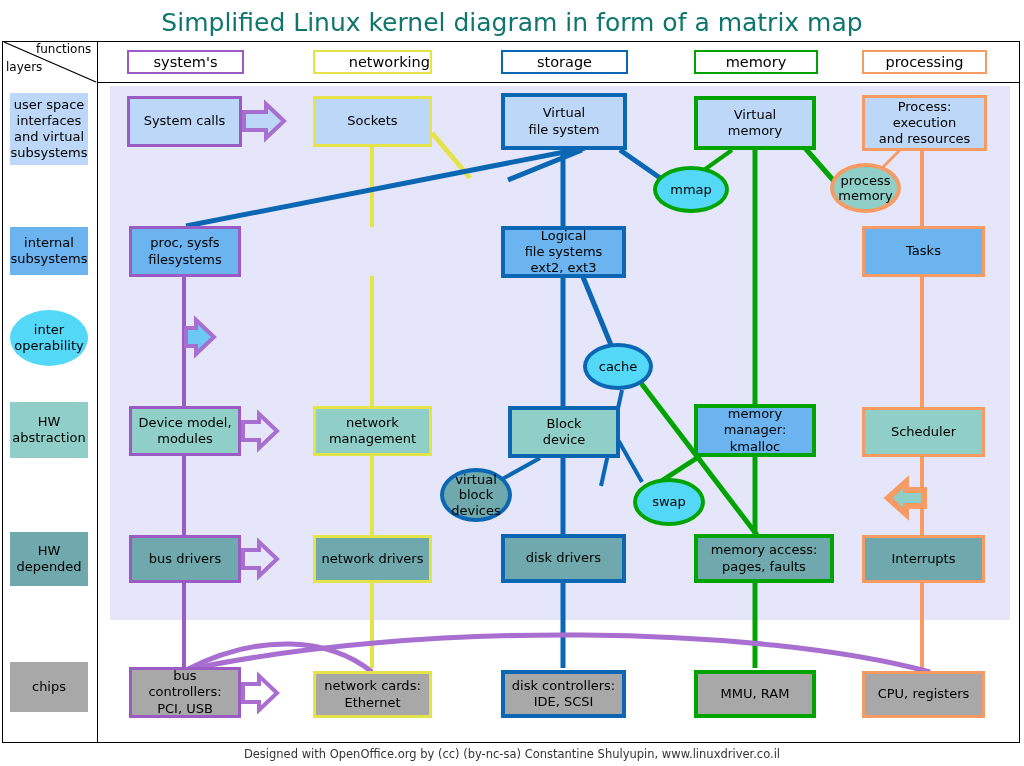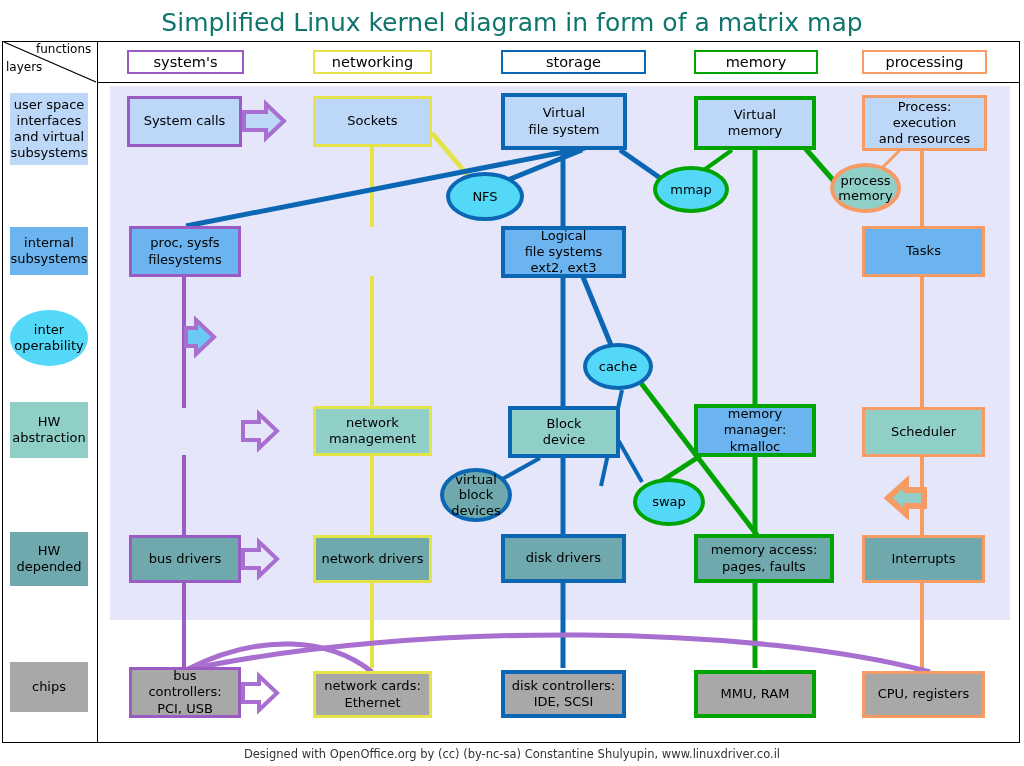--- a/index.html
+++ b/index.html
@@ -104,24 +104,24 @@
     <line x1="2" y1="1" x2="94" y2="41" stroke="#000" stroke-width="1.3"></line>
   </svg>
   <div class="corner-fn">functions</div>
   <div class="corner-ly">layers</div>
 
   <div class="matrix-bg"></div>
 
   <div class="colhdr" style="left:127px;top:50px;width:117px;border:2px solid #9a5bc4;">
     <span>system's</span>
   </div>
-  <div class="colhdr" style="left:313px;top:50px;width:119px;border:2px solid #e4e44a;">
+  <div class="colhdr" style="left:313px;top:50px;width:119px;border:2px solid #e4e44a;justify-content:flex-end;">
     <span>networking</span>
   </div>
-  <div class="colhdr" style="left:501px;top:50px;width:145px;border:2px solid #0b67b3;">
+  <div class="colhdr" style="left:501px;top:50px;width:127px;border:2px solid #0b67b3;">
     <span>storage</span>
   </div>
   <div class="colhdr" style="left:694px;top:50px;width:124px;border:2px solid #00a400;">
     <span>memory</span>
   </div>
   <div class="colhdr" style="left:862px;top:50px;width:125px;border:2px solid #f79b65;">
     <span>processing</span>
   </div>
 
   <div class="layer" style="left:10px;top:93px;width:78px;height:72px;background:#bcd7f7;">
@@ -216,23 +216,20 @@
     <span>
       <span>Virtual</span><br><span>memory</span>
     </span>
   </div>
   <div class="node" style="left:862px;top:95px;width:125px;height:56px;background:#bcd7f7;border:3px solid #f79b65;">
     <span>
       <span>Process:</span><br><span>execution</span><br><span>and resources</span>
     </span>
   </div>
 
-  <div class="ell" style="left:446px;top:172px;width:78px;height:49px;background:#54d8f8;border:4px solid #0b67b3;">
-    <span><span>NFS</span></span>
-  </div>
   <div class="ell" style="left:653px;top:166px;width:76px;height:47px;background:#54d8f8;border:4px solid #00a400;">
     <span><span>mmap</span></span>
   </div>
   <div class="ell" style="left:830px;top:163px;width:71px;height:50px;background:#8fcfc8;border:4px solid #f79b65;">
     <span>
       <span>process</span><br><span>memory</span>
     </span>
   </div>
 
   <div class="node" style="left:129px;top:226px;width:112px;height:51px;background:#6cb4f0;border:3px solid #9a5bc4;">
@@ -246,20 +243,25 @@
     </span>
   </div>
   <div class="node" style="left:862px;top:226px;width:123px;height:51px;background:#6cb4f0;border:3px solid #f79b65;">
     <span><span>Tasks</span></span>
   </div>
 
   <div class="ell" style="left:583px;top:343px;width:70px;height:47px;background:#54d8f8;border:4px solid #0b67b3;">
     <span><span>cache</span></span>
   </div>
 
+  <div class="node" style="left:129px;top:406px;width:112px;height:50px;background:#8fcfc8;border:3px solid #9a5bc4;">
+    <span>
+      <span>Device model,</span><br><span>modules</span>
+    </span>
+  </div>
   <div class="node" style="left:313px;top:406px;width:119px;height:50px;background:#8fcfc8;border:3px solid #e4e44a;">
     <span>
       <span>network</span><br><span>management</span>
     </span>
   </div>
   <div class="node" style="left:508px;top:406px;width:112px;height:52px;background:#8fcfc8;border:4px solid #0b67b3;">
     <span>
       <span>Block</span><br><span>device</span>
     </span>
   </div>

